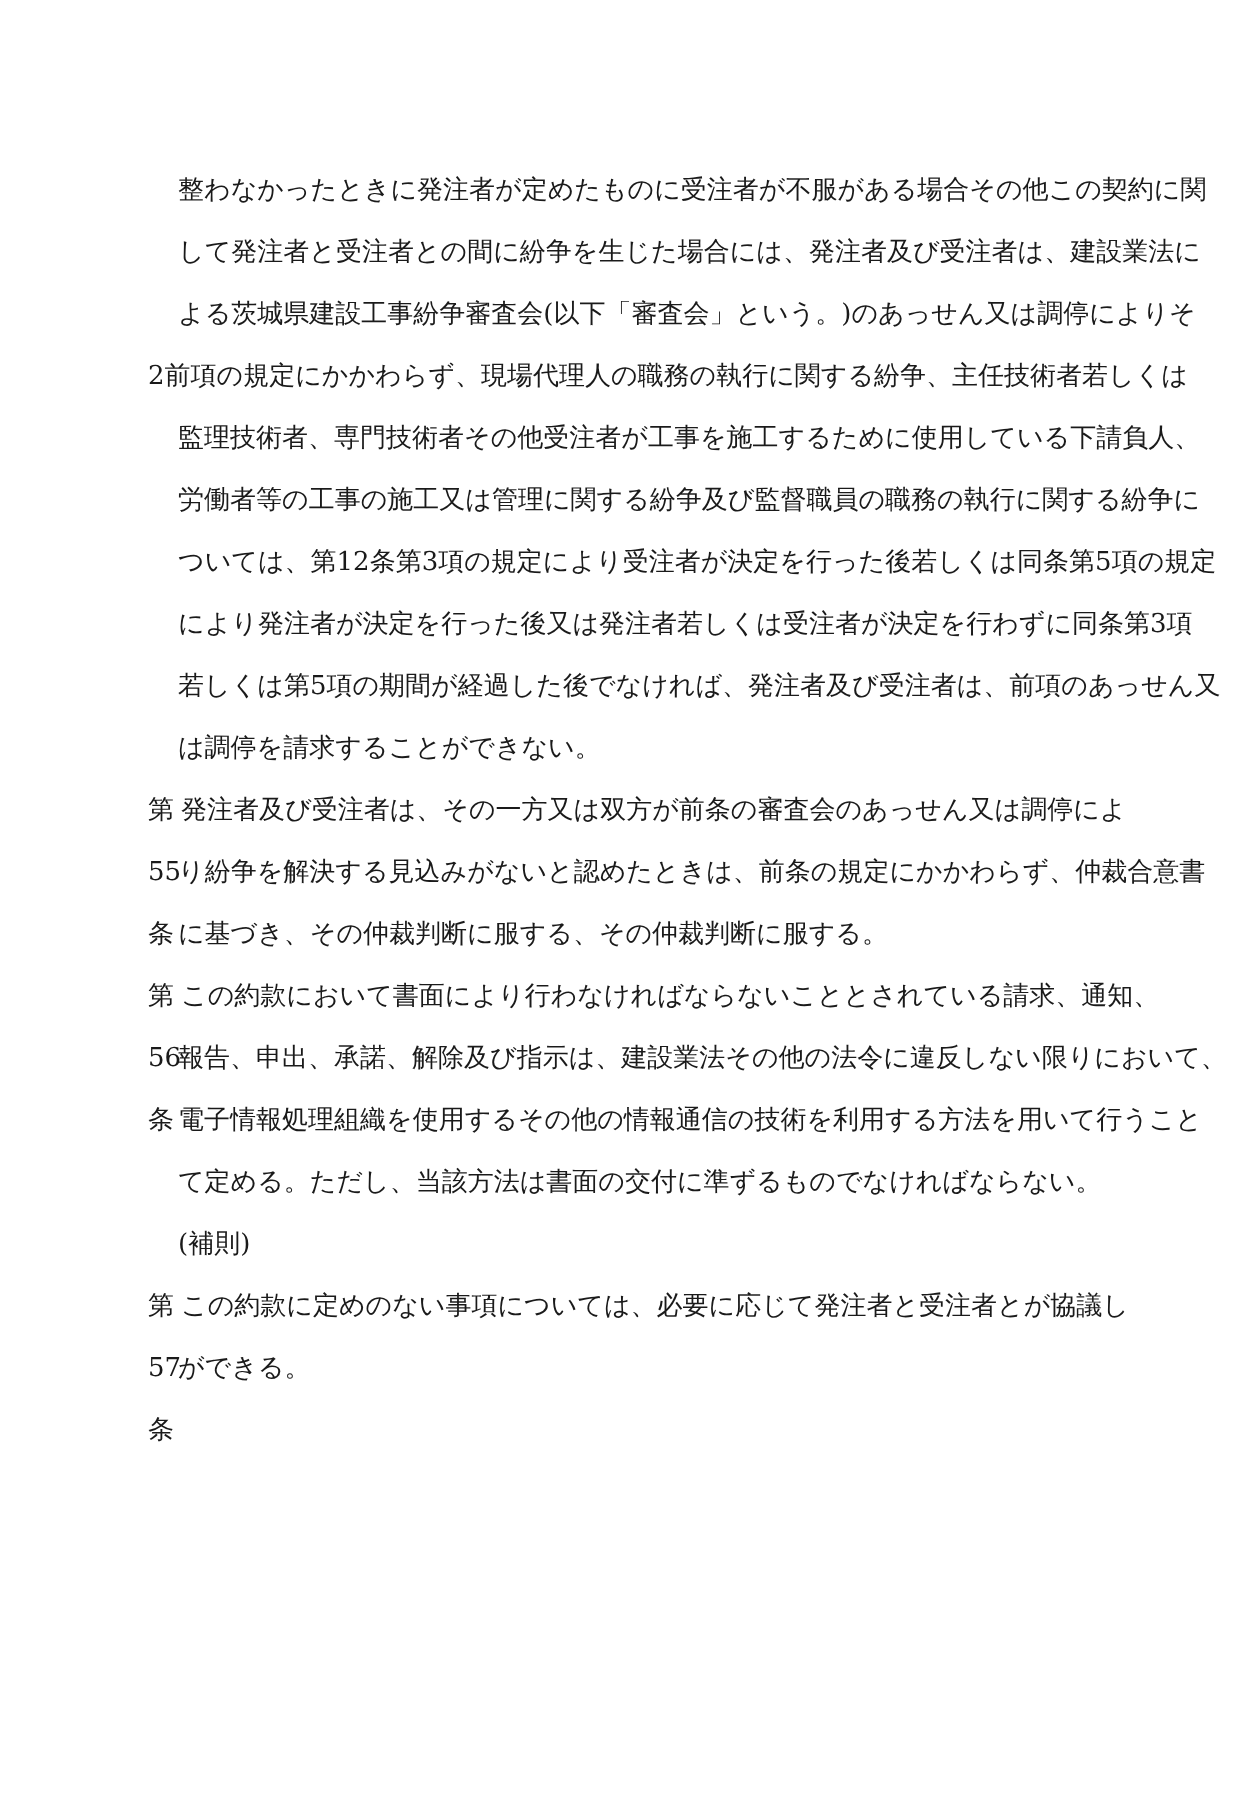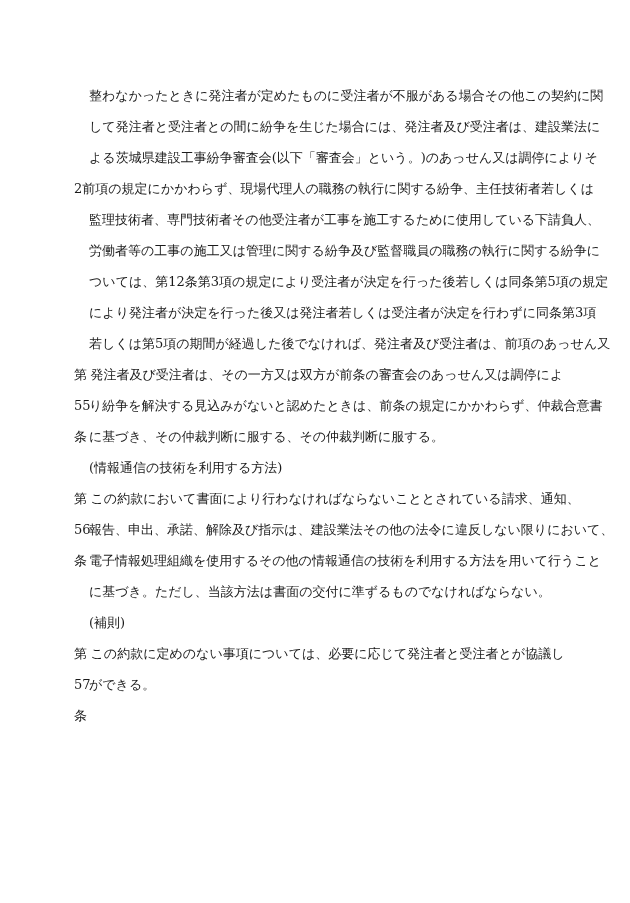--- a/index.html
+++ b/index.html
@@ -465,20 +465,21 @@
           <span>前</span>
           <span>項</span>
           <span>の</span>
           <span>あ</span>
           <span>っ</span>
           <span>せ</span>
           <span>ん</span>
           <span>又</span>
         </span>
       </div>
+      <div class="line indent"><span>は調停を請求することができない。</span></div>
       <div class="line justify">
         <span class="art-label">第55条</span>
         <span class="art-gap"></span>
         <span style="flex: 1 1 0%; display: flex; justify-content: space-between;">
           <span>発</span>
           <span>注</span>
           <span>者</span>
           <span>及</span>
           <span>び</span>
           <span>受</span>
@@ -551,21 +552,20 @@
           <span>ず</span>
           <span>、</span>
           <span>仲</span>
           <span>裁</span>
           <span>合</span>
           <span>意</span>
           <span>書</span>
         </span>
       </div>
       <div class="line indent"><span>に基づき、その仲裁判断に服する、その仲裁判断に服する。</span></div>
-      <div class="line caption"><span>(情報通信の技術を利用する方法)</span></div>
       <div class="line justify">
         <span class="art-label">第56条</span>
         <span class="art-gap"></span>
         <span style="flex: 1 1 0%; display: flex; justify-content: space-between;">
           <span>こ</span>
           <span>の</span>
           <span>約</span>
           <span>款</span>
           <span>に</span>
           <span>お</span>
@@ -682,21 +682,21 @@
           <span>を</span>
           <span>用</span>
           <span>い</span>
           <span>て</span>
           <span>行</span>
           <span>う</span>
           <span>こ</span>
           <span>と</span>
         </span>
       </div>
-      <div class="line indent"><span>に基づき。ただし、当該方法は書面の交付に準ずるものでなければならない。</span></div>
+      <div class="line indent"><span>て定める。ただし、当該方法は書面の交付に準ずるものでなければならない。</span></div>
       <div class="line caption"><span>(補則)</span></div>
       <div class="line justify">
         <span class="art-label">第57条</span>
         <span class="art-gap"></span>
         <span style="flex: 1 1 0%; display: flex; justify-content: space-between;">
           <span>こ</span>
           <span>の</span>
           <span>約</span>
           <span>款</span>
           <span>に</span>

